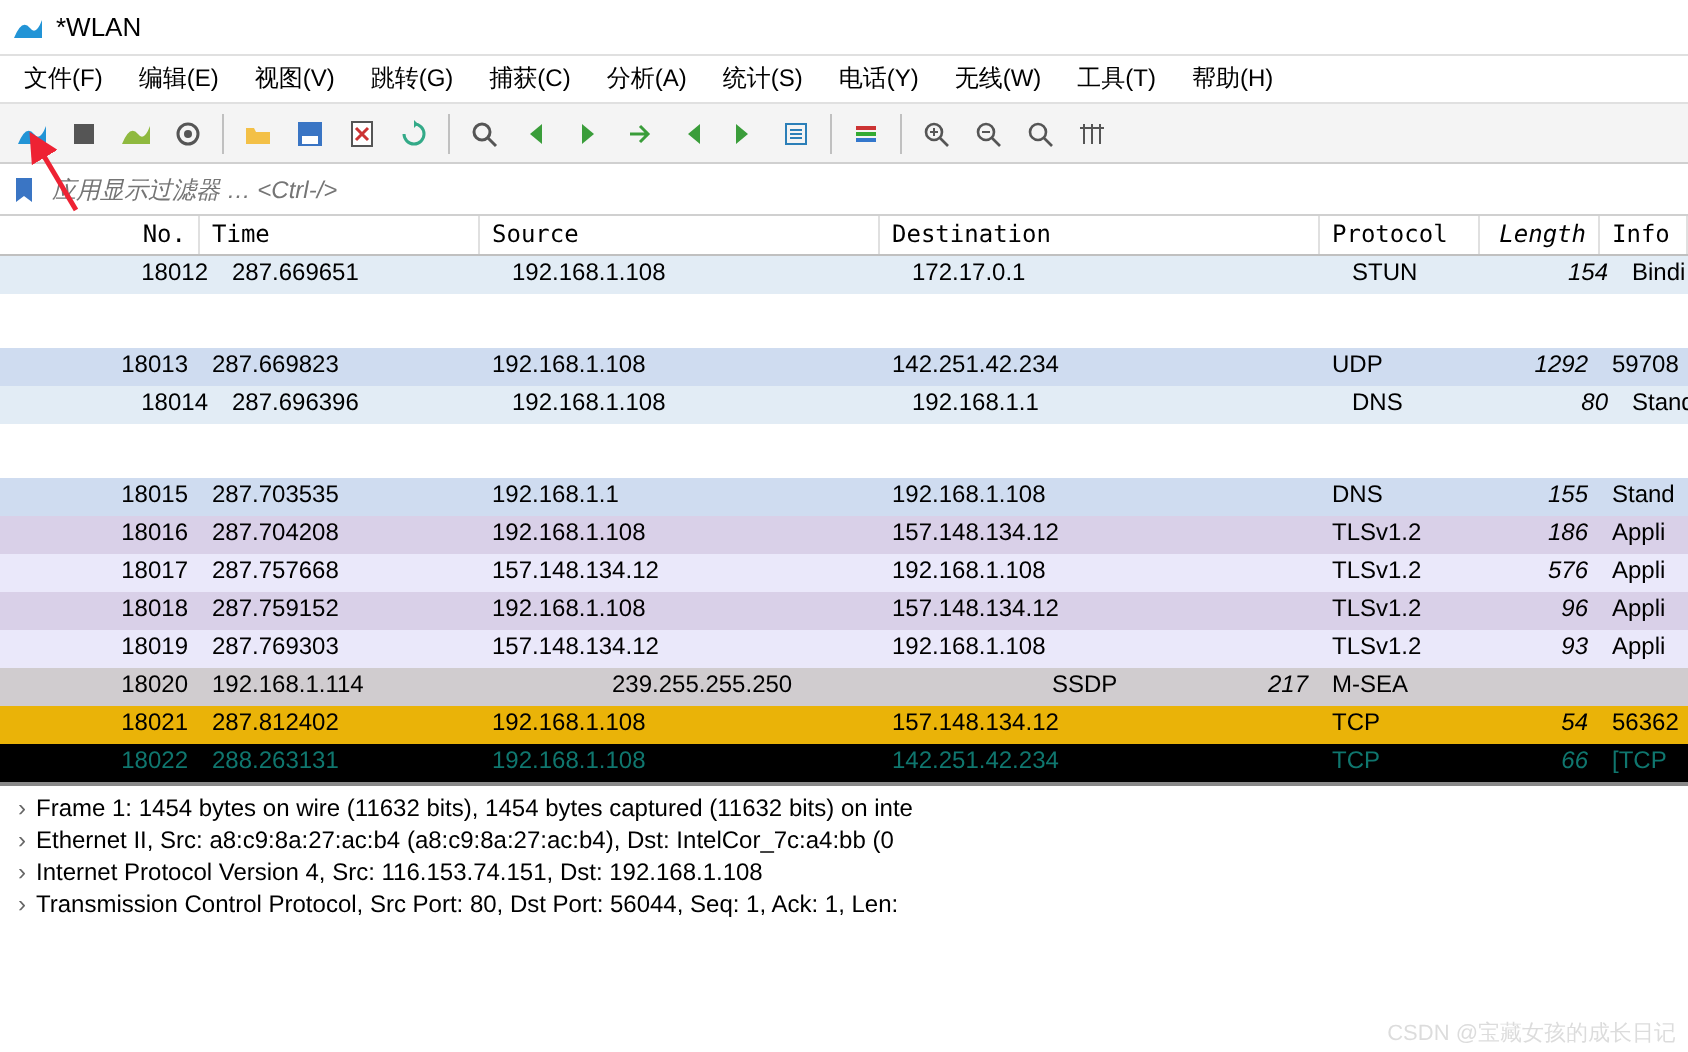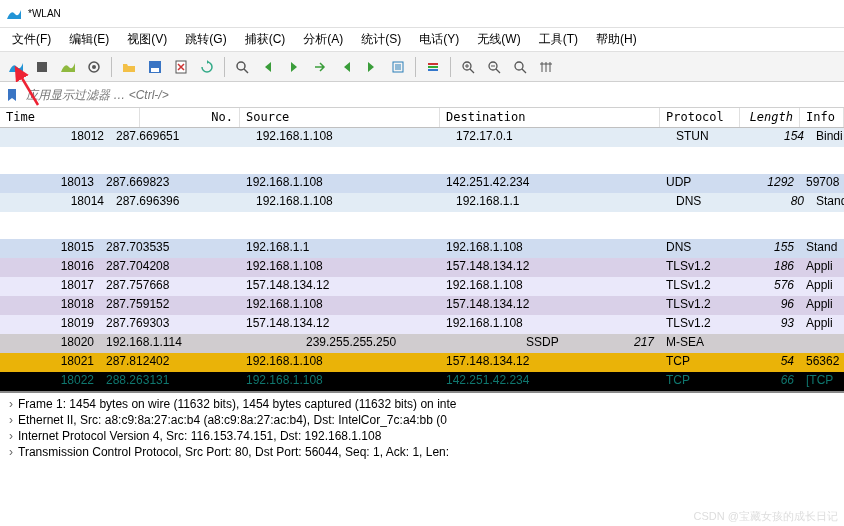--- a/index.html
+++ b/index.html
@@ -1,19 +1,19 @@
 <!DOCTYPE html>
 <html><head>
 <meta charset="utf-8">
 <style>
 * { margin: 0; padding: 0; box-sizing: border-box; font-family: "Microsoft YaHei", Arial, sans-serif; font-size: 12px; }
 body { background: #fff; width: 844px; height: 526px; overflow: hidden; position: relative; }
 .titlebar { height: 28px; display: flex; align-items: center; padding: 0 6px; background: #fff; border-bottom: 1px solid #e0e0e0; }
 .titlebar .fin { width: 16px; height: 16px; margin-right: 6px; }
-.title { font-size: 10px; }
+.title { font-size: 13px; }
 .menubar { height: 24px; display: flex; align-items: center; padding: 0 4px; gap: 2px; background: #fff; border-bottom: 1px solid #e0e0e0; }
 .menuitem { padding: 20px 8px; cursor: default; }
 .toolbar { height: 30px; display: flex; align-items: center; padding: 0 4px; gap: 2px; background: #f4f4f4; border-bottom: 1px solid #d0d0d0; position: relative; }
 .tbtn { width: 24px; height: 24px; display: flex; align-items: center; justify-content: center; border: 1px solid transparent; border-radius: 2px; cursor: pointer; }
 .sep { width: 1px; height: 20px; background: #c0c0c0; margin: 0 3px; }
 .filterbar { height: 26px; display: flex; align-items: center; padding: 0 2px; background: #fff; border-bottom: 1px solid #d0d0d0; }
 .filter-icon { width: 20px; height: 20px; display: flex; align-items: center; justify-content: center; }
 .filter-input { flex: 1; border: none; outline: none; height: 22px; padding: 0 4px; font-size: 12px; color: #888; font-style: italic; background: #fff; }
 .packets { border-bottom: 2px solid #888; }
 .phdr { display: flex; background: #fff; border-bottom: 1px solid #c0c0c0; height: 20px; }
@@ -189,22 +189,22 @@
   <div class="filter-icon">
       <svg width="14" height="14">
         <path d="M3 1h8v12l-4-3-4 3z" fill="#3a75c4"></path>
       </svg>
     </div>
   <input class="filter-input" placeholder="应用显示过滤器 … &lt;Ctrl-/&gt;" style="">
 </div>
 
 <div class="packets">
   <div class="phdr">
+    <div class="col c-no">No.</div>
     <div class="col c-time">Time</div>
-    <div class="col c-no">No.</div>
     <div class="col c-src">Source</div>
     <div class="col c-dst">Destination</div>
     <div class="col c-proto">Protocol</div>
     <div class="col c-len">Length</div>
     <div class="col c-info">Info</div>
   </div>
   <div id="packet-rows">
       <div class="row bg-e2ecf5">
         <div class="col c-no">18012</div>
         <div class="col c-time">287.669651</div>

